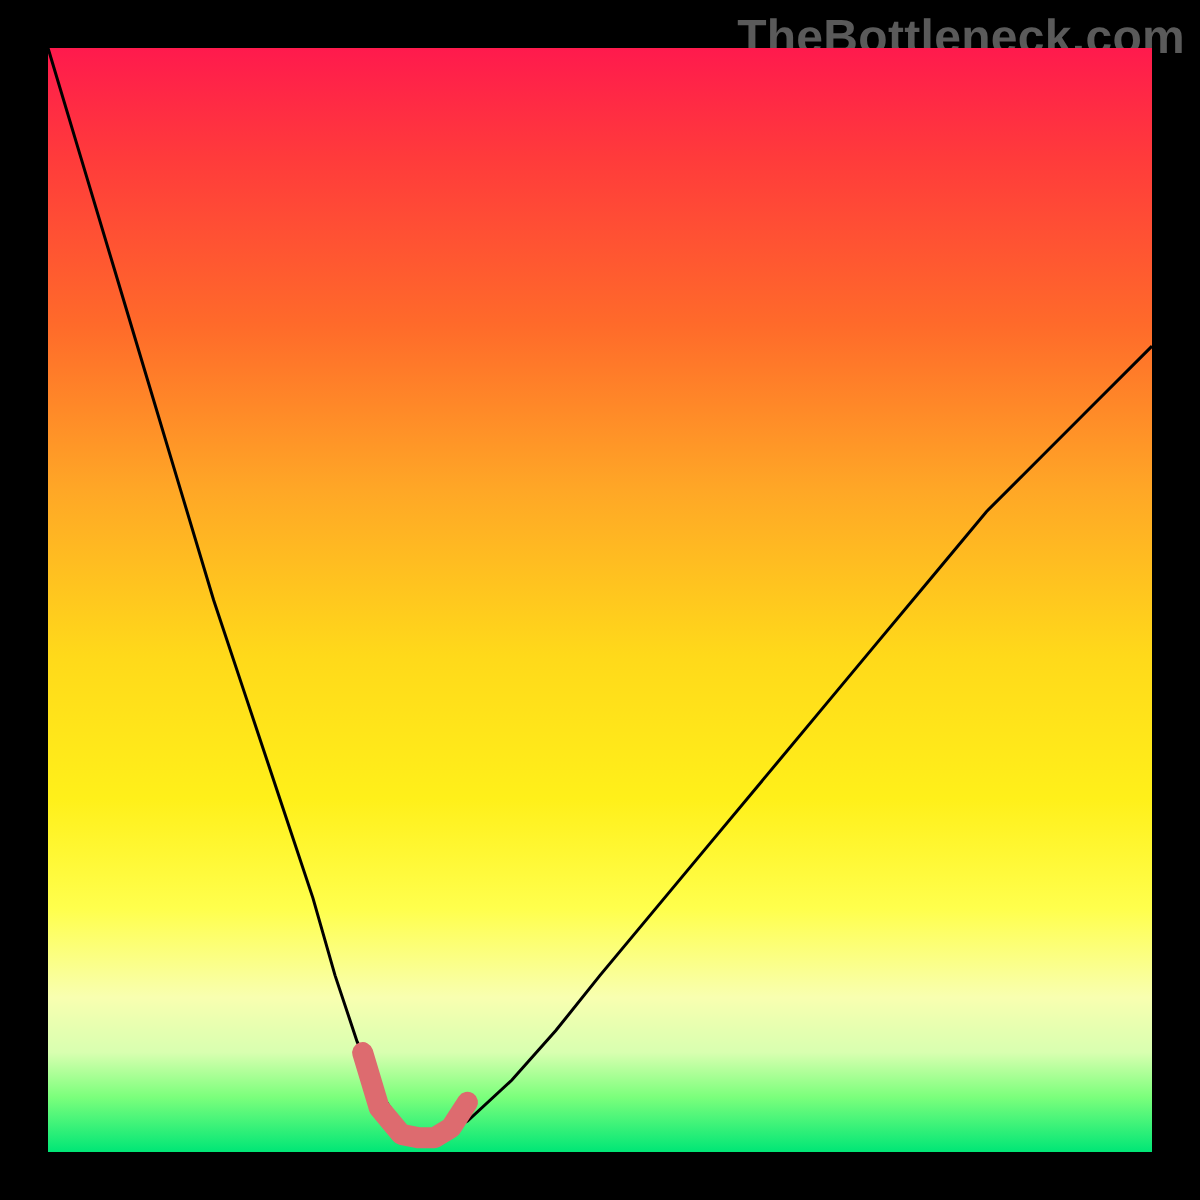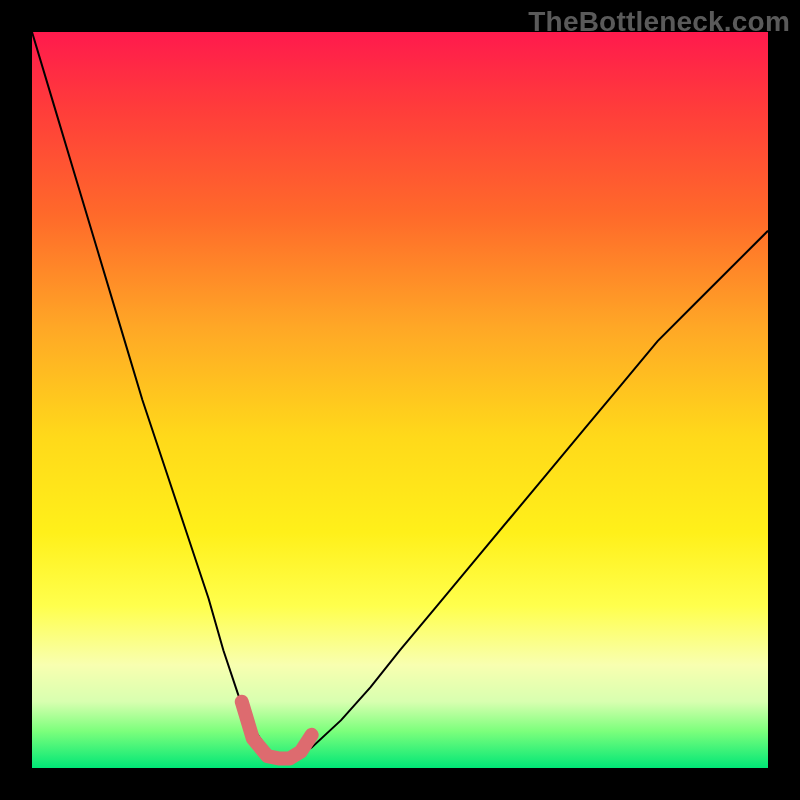--- a/index.html
+++ b/index.html
@@ -27,21 +27,21 @@
       #f8ffb0 86%,
       #d8ffb0 91%,
       #7cff7c 95%,
       #00e676 100%);
   }
   .watermark {
     position: absolute;
     top: 6px;
     right: 10px;
     font-family: Arial, Helvetica, sans-serif;
-    font-size: 28px;
+    font-size: 32px;
     font-weight: 600;
     color: #5a5a5a;
     letter-spacing: 0.2px;
     user-select: none;
   }
   svg.curve {
     position: absolute;
     left: 0; top: 0;
     width: 100%; height: 100%;
     overflow: visible;

